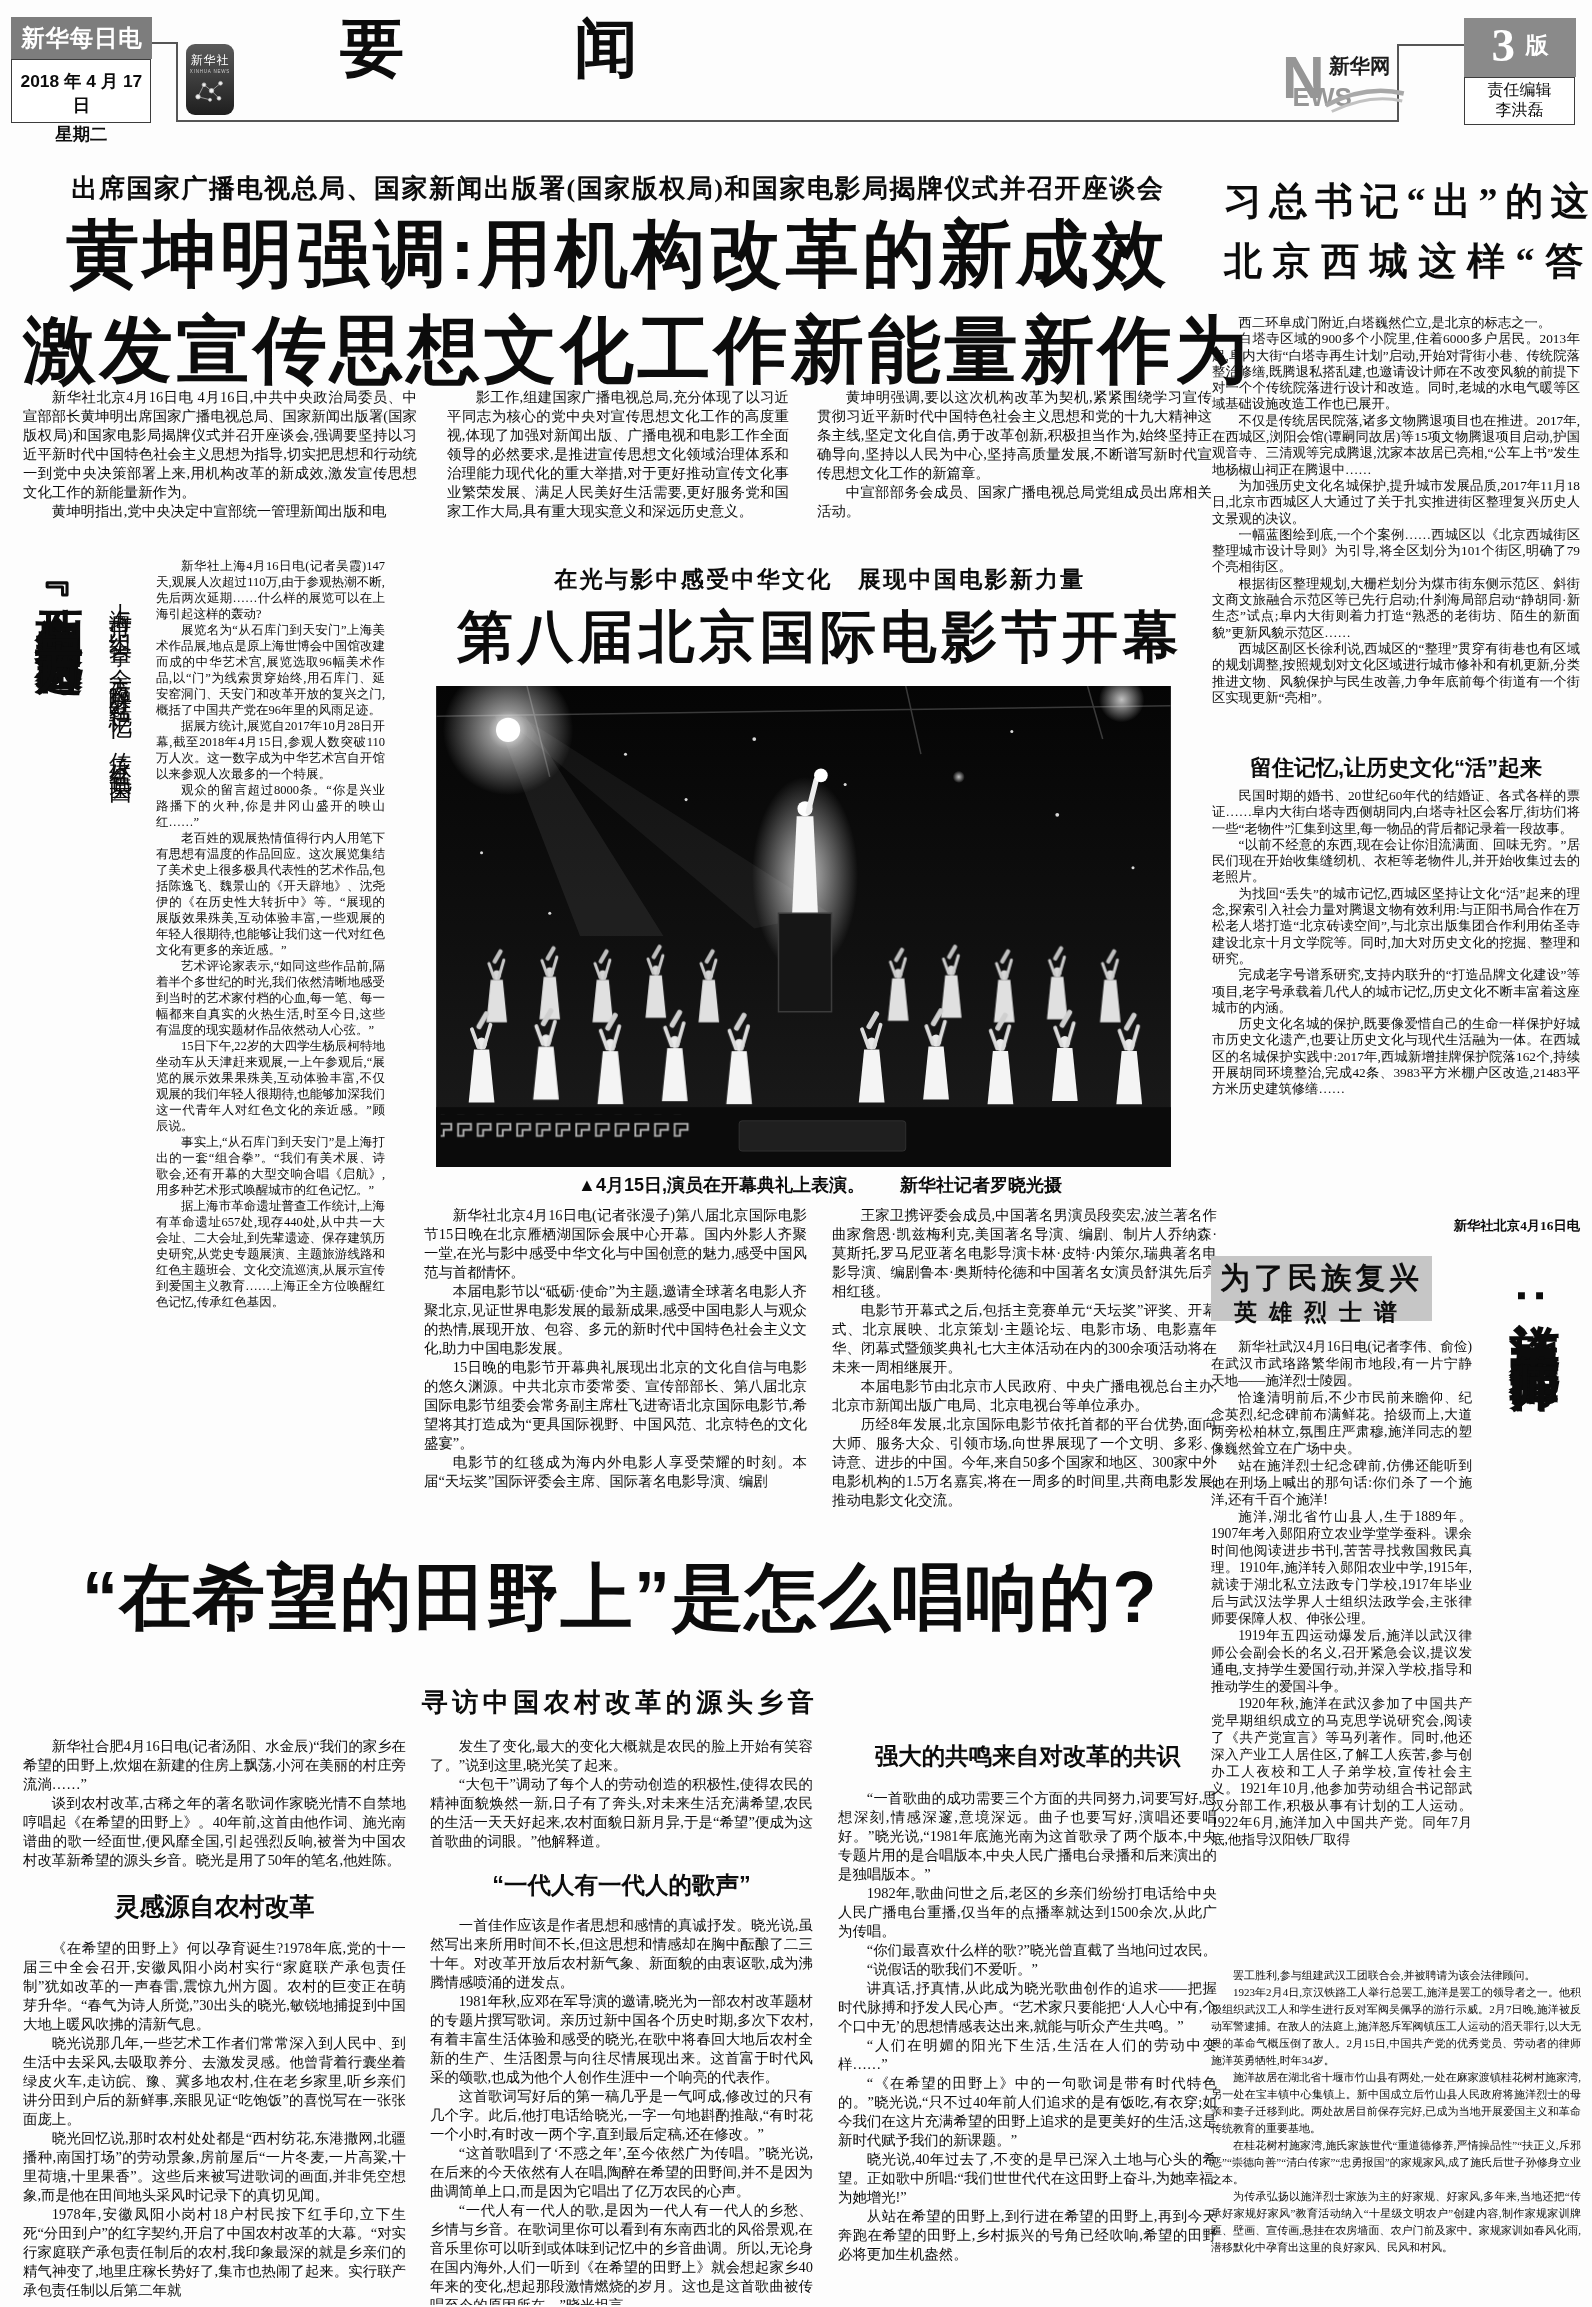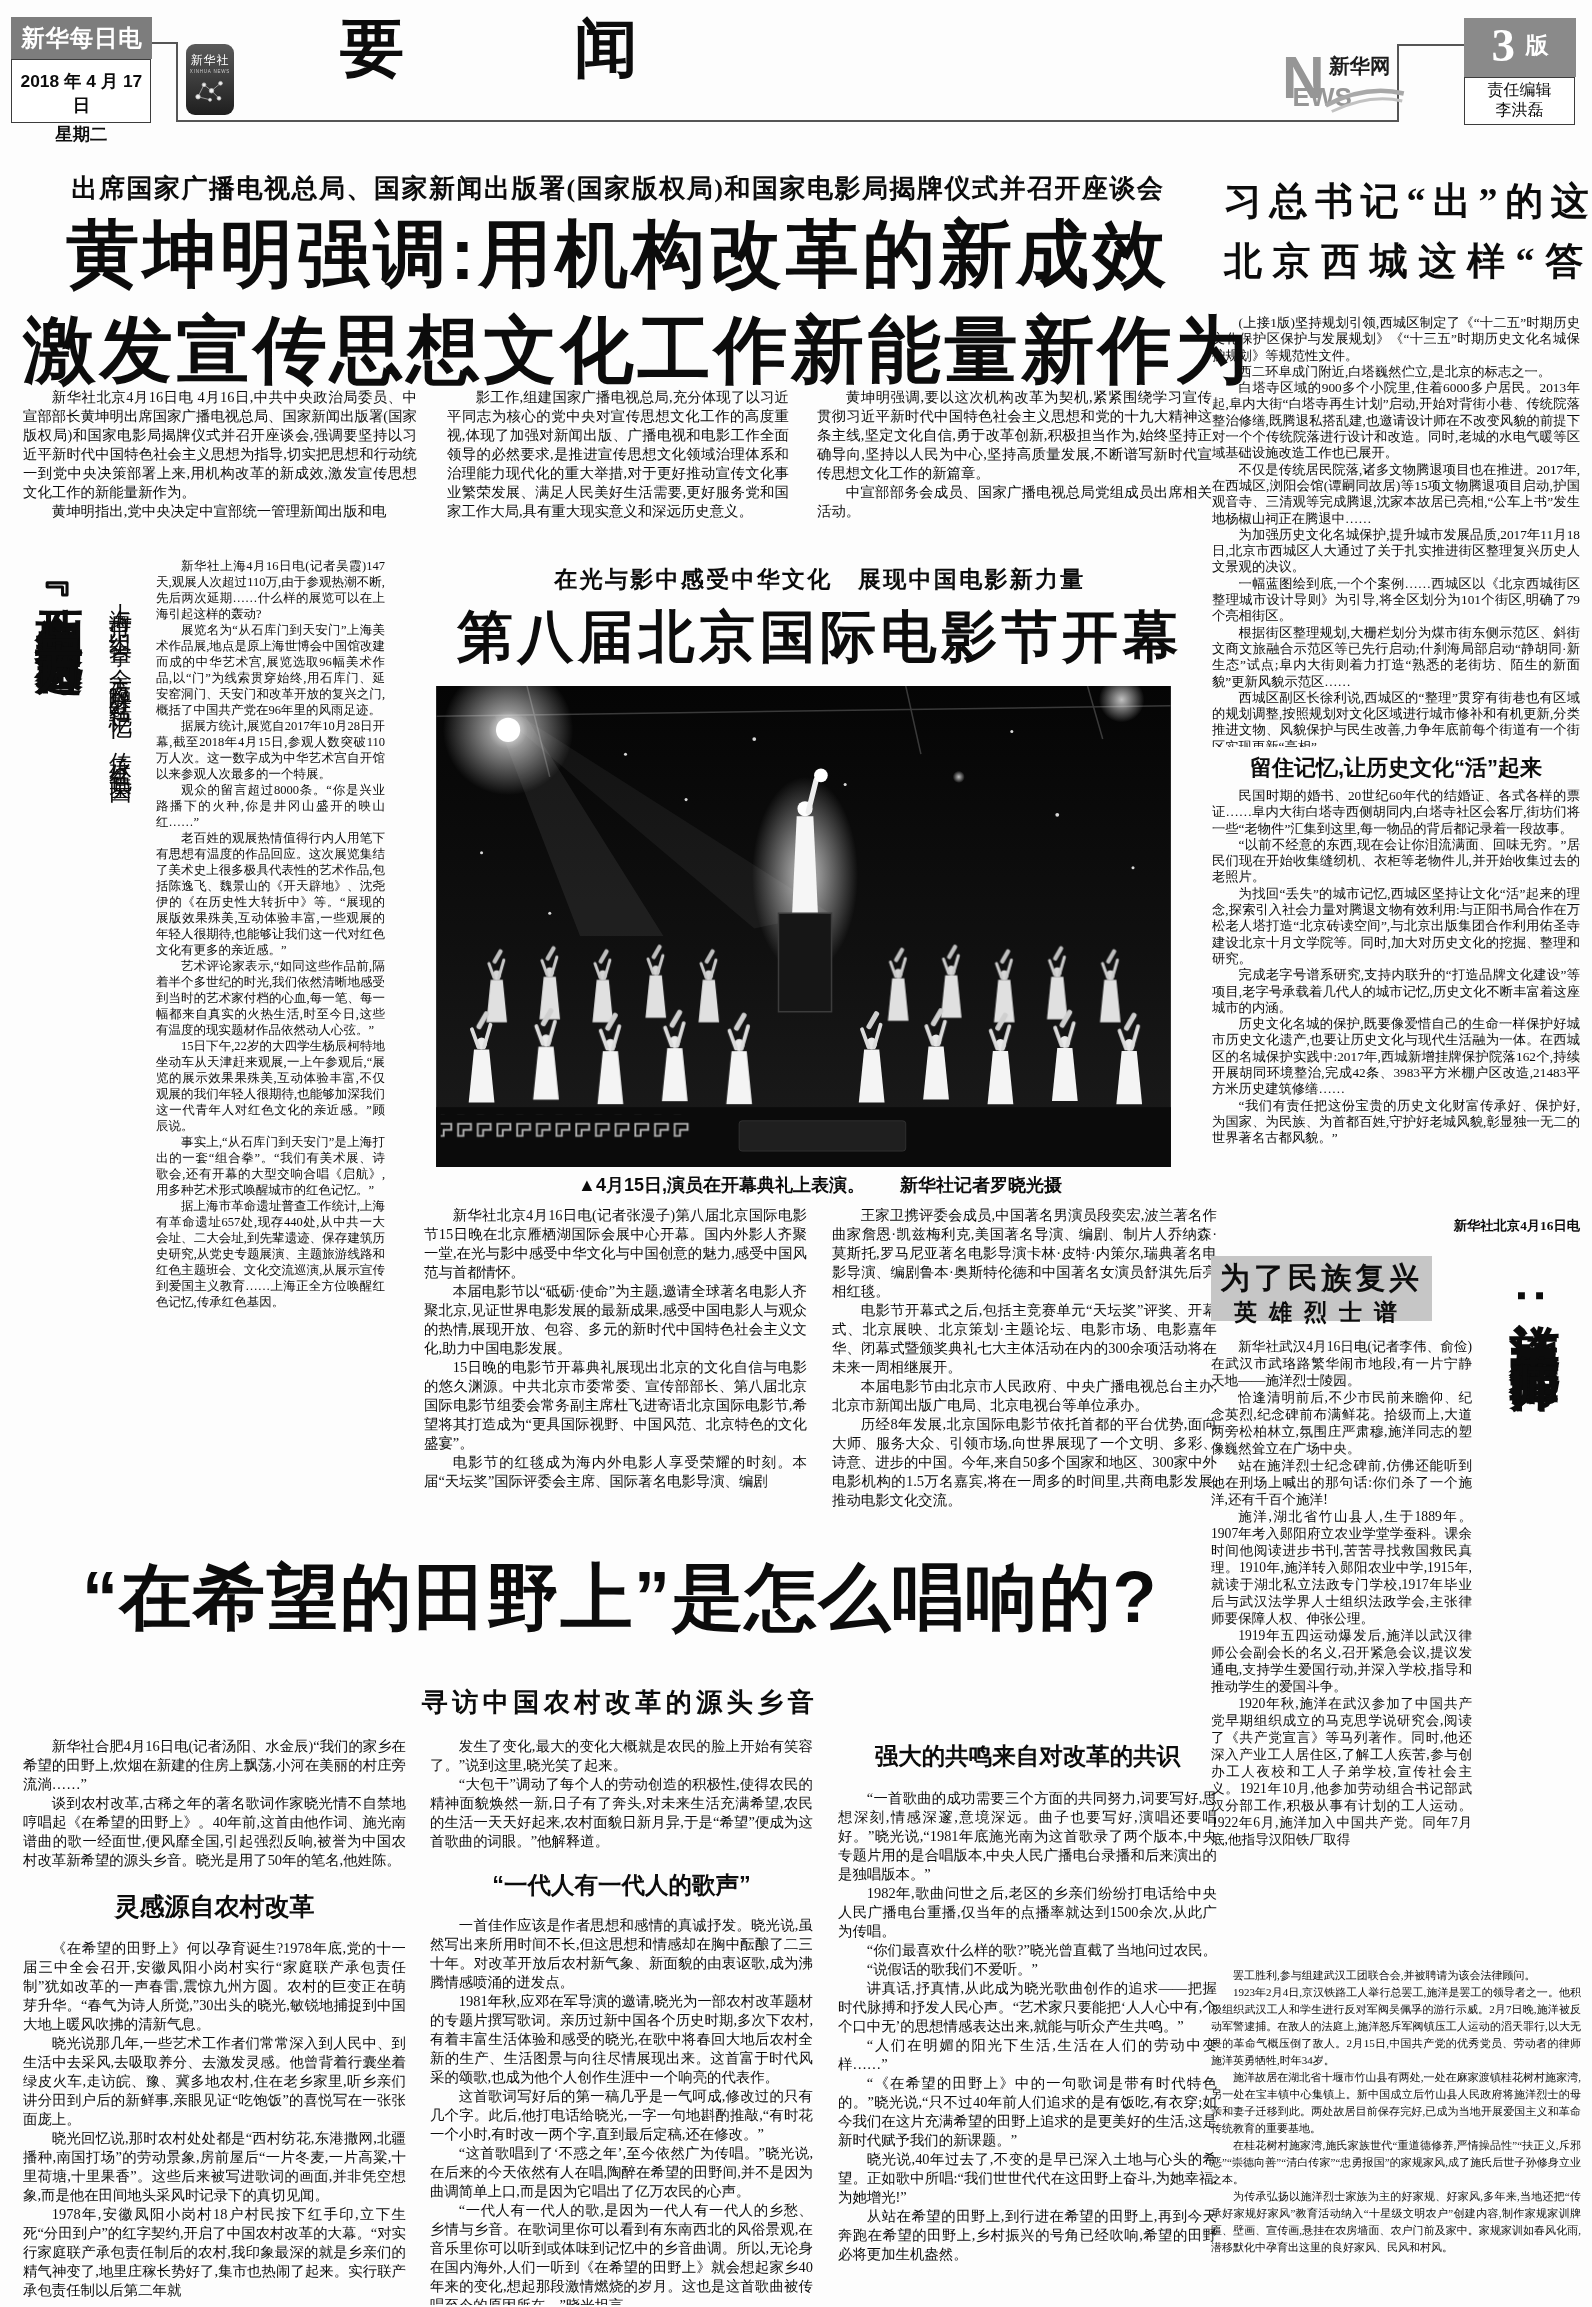--- a/index.html
+++ b/index.html
@@ -232,37 +232,35 @@
   <div class="abs body-col" style="left:832px;top:1206px;width:385px;height:332px;">
       <p>王家卫携评委会成员,中国著名男演员段奕宏,波兰著名作曲家詹恩·凯兹梅利克,美国著名导演、编剧、制片人乔纳森·莫斯托,罗马尼亚著名电影导演卡林·皮特·内策尔,瑞典著名电影导演、编剧鲁本·奥斯特伦德和中国著名女演员舒淇先后亮相红毯。</p>
       <p>电影节开幕式之后,包括主竞赛单元“天坛奖”评奖、开幕式、北京展映、北京策划·主题论坛、电影市场、电影嘉年华、闭幕式暨颁奖典礼七大主体活动在内的300余项活动将在未来一周相继展开。</p>
       <p>本届电影节由北京市人民政府、中央广播电视总台主办,北京市新闻出版广电局、北京电视台等单位承办。</p>
       <p>历经8年发展,北京国际电影节依托首都的平台优势,面向大师、服务大众、引领市场,向世界展现了一个文明、多彩、诗意、进步的中国。今年,来自50多个国家和地区、300家中外电影机构的1.5万名嘉宾,将在一周多的时间里,共商电影发展,推动电影文化交流。</p>
     </div>
 
   <div class="abs center right-head" style="left:1224px;top:176px;width:356px;">习总书记“出”的这道题</div>
   <div class="abs center right-head" style="left:1224px;top:236px;width:356px;letter-spacing:10.6px;">北京西城这样“答”</div>
   <div class="abs body-col body-md" style="left:1212px;top:315px;width:368px;height:432px;">
-      <p>(上接1版)坚持规划引领,西城区制定了《“十二五”时期历史文化保护区保护与发展规划》《“十三五”时期历史文化名城保护规划》等规范性文件。</p>
       <p>西二环阜成门附近,白塔巍然伫立,是北京的标志之一。</p>
       <p>白塔寺区域的900多个小院里,住着6000多户居民。2013年起,阜内大街“白塔寺再生计划”启动,开始对背街小巷、传统院落整治修缮,既腾退私搭乱建,也邀请设计师在不改变风貌的前提下对一个个传统院落进行设计和改造。同时,老城的水电气暖等区域基础设施改造工作也已展开。</p>
       <p>不仅是传统居民院落,诸多文物腾退项目也在推进。2017年,在西城区,浏阳会馆(谭嗣同故居)等15项文物腾退项目启动,护国观音寺、三清观等完成腾退,沈家本故居已亮相,“公车上书”发生地杨椒山祠正在腾退中……</p>
       <p>为加强历史文化名城保护,提升城市发展品质,2017年11月18日,北京市西城区人大通过了关于扎实推进街区整理复兴历史人文景观的决议。</p>
       <p>一幅蓝图绘到底,一个个案例……西城区以《北京西城街区整理城市设计导则》为引导,将全区划分为101个街区,明确了79个亮相街区。</p>
       <p>根据街区整理规划,大栅栏划分为煤市街东侧示范区、斜街文商文旅融合示范区等已先行启动;什刹海局部启动“静胡同·新生态”试点;阜内大街则着力打造“熟悉的老街坊、陌生的新面貌”更新风貌示范区……</p>
       <p>西城区副区长徐利说,西城区的“整理”贯穿有街巷也有区域的规划调整,按照规划对文化区域进行城市修补和有机更新,分类推进文物、风貌保护与民生改善,力争年底前每个街道有一个街区实现更新“亮相”。</p>
     </div>
   <div class="abs center sans" style="left:1212px;top:753px;width:368px;font-size:22px;font-weight:900;">留住记忆,让历史文化“活”起来</div>
   <div class="abs body-col body-md" style="left:1212px;top:788px;width:368px;height:429px;">
       <p>民国时期的婚书、20世纪60年代的结婚证、各式各样的票证……阜内大街白塔寺西侧胡同内,白塔寺社区会客厅,街坊们将一些“老物件”汇集到这里,每一物品的背后都记录着一段故事。</p>
       <p>“以前不经意的东西,现在会让你泪流满面、回味无穷。”居民们现在开始收集缝纫机、衣柜等老物件儿,并开始收集过去的老照片。</p>
       <p>为找回“丢失”的城市记忆,西城区坚持让文化“活”起来的理念,探索引入社会力量对腾退文物有效利用:与正阳书局合作在万松老人塔打造“北京砖读空间”,与北京出版集团合作利用佑圣寺建设北京十月文学院等。同时,加大对历史文化的挖掘、整理和研究。</p>
       <p>完成老字号谱系研究,支持内联升的“打造品牌文化建设”等项目,老字号承载着几代人的城市记忆,历史文化不断丰富着这座城市的内涵。</p>
       <p>历史文化名城的保护,既要像爱惜自己的生命一样保护好城市历史文化遗产,也要让历史文化与现代生活融为一体。在西城区的名城保护实践中:2017年,西城新增挂牌保护院落162个,持续开展胡同环境整治,完成42条、3983平方米棚户区改造,21483平方米历史建筑修缮……</p>
-      <p>“我们有责任把这份宝贵的历史文化财富传承好、保护好,为国家、为民族、为首都百姓,守护好老城风貌,彰显独一无二的世界著名古都风貌。”</p>
     </div>
   <div class="abs body-md dateline" style="left:1212px;top:1218px;width:368px;">新华社北京4月16日电</div>
 
   <div class="abs" style="left:1211px;top:1256px;width:221px;height:65px;background:#c6c6c6;text-align:center;">
     <div class="sans" style="font-size:30px;font-weight:900;letter-spacing:3.8px;margin-top:1.5px;">为了民族复兴</div>
     <div class="sans" style="font-size:23px;font-weight:900;letter-spacing:12px;margin-top:-1.5px;">英雄烈士谱</div>
   </div>
 
   <div class="abs vtext sans" style="left:1502px;top:1283px;height:683px;font-size:50px;font-weight:900;letter-spacing:2.3px;">施洋:宁死不屈的劳工律师</div>
 

